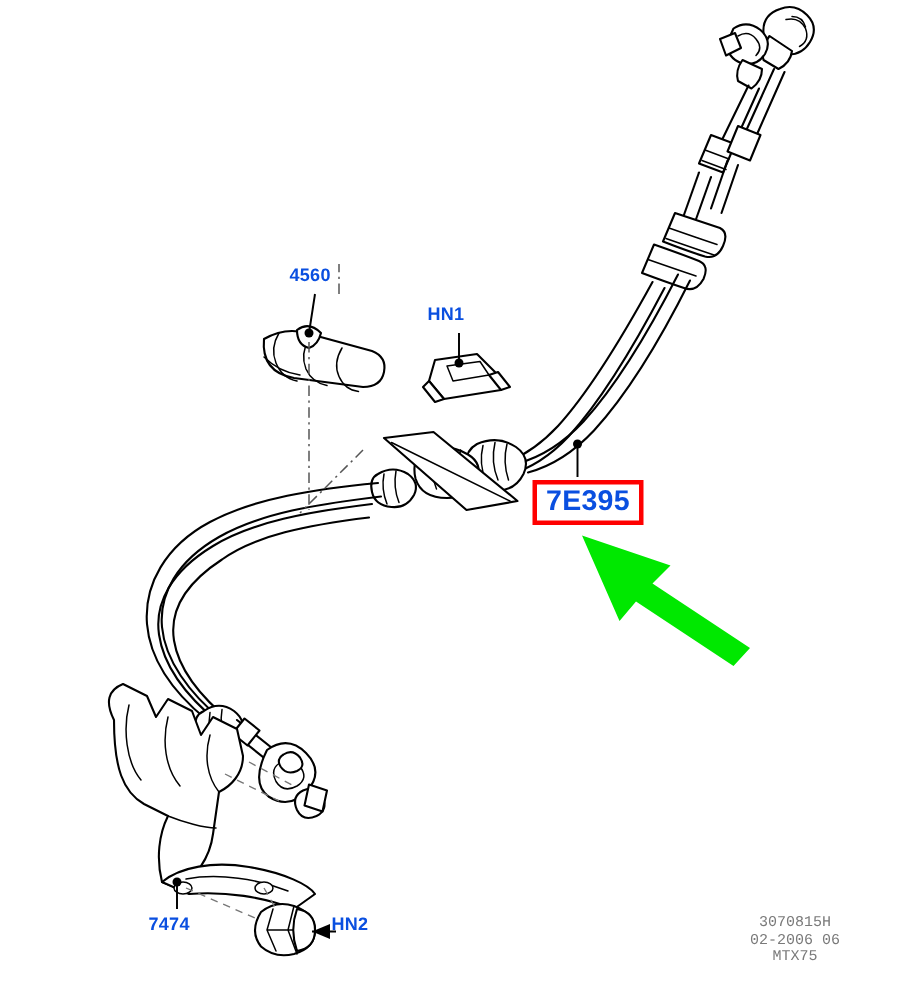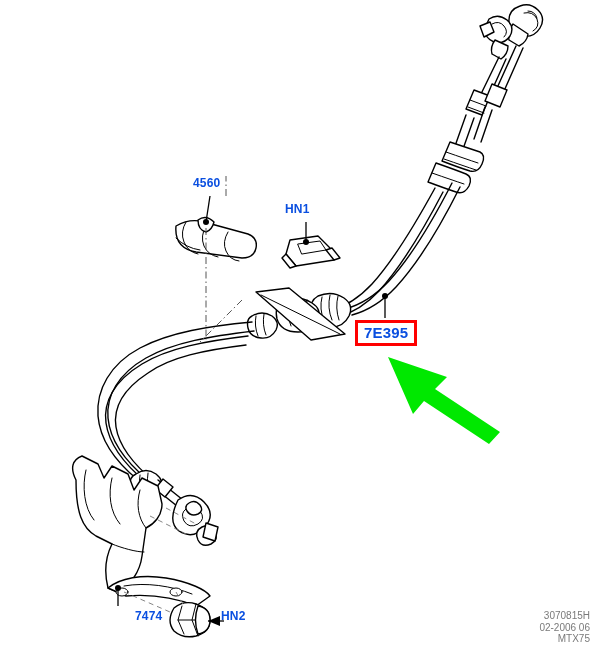--- a/index.html
+++ b/index.html
@@ -4,31 +4,31 @@
 <style>
   html,body{margin:0;padding:0;background:#ffffff;}
   body{width:603px;height:657px;position:relative;overflow:hidden;
        font-family:"Liberation Sans", sans-serif;}
   #stage{position:absolute;left:0;top:0;width:603px;height:657px;}
   #artwork{position:absolute;left:0;top:0;width:603px;height:657px;}
 
   .label{position:absolute;color:#0A4FE0;font-weight:bold;font-size:12px;
          letter-spacing:0.2px;white-space:nowrap;line-height:1;}
   .label.boxed{color:#0A4FE0;background:#ffffff;border:3px solid #FF0000;
-         padding:2px 6px 3px 6px;font-size:15px;}
+         padding:2px 6px 3px 6px;font-size:19px;}
 
   #l-4560{left:193px;top:177px;}
   #l-hn1{left:285px;top:203px;}
   #l-7e395{left:355px;top:320px;}
-  #l-7474{left:99px;top:610px;margin-left:36px;}
+  #l-7474{left:99px;top:610px;}
   #l-hn2{left:221px;top:610px;}
 
   #footer{position:absolute;left:470px;top:610px;width:120px;text-align:center;
           color:#7a7a7a;font-size:10px;line-height:11.5px;white-space:nowrap;}
-  #footer div{font-family:Liberation Sans, sans-serif;text-align:right;}
+  #footer div{font-family:Liberation Mono, monospace;}
 </style>
 </head>
 <body>
 
 <div id="stage">
 
   <svg id="artwork" viewBox="0 0 603 657" xmlns="http://www.w3.org/2000/svg">
     <defs>
       <style>
         .ln{fill:none;stroke:#000;stroke-width:1.4;stroke-linecap:round;stroke-linejoin:round;}

